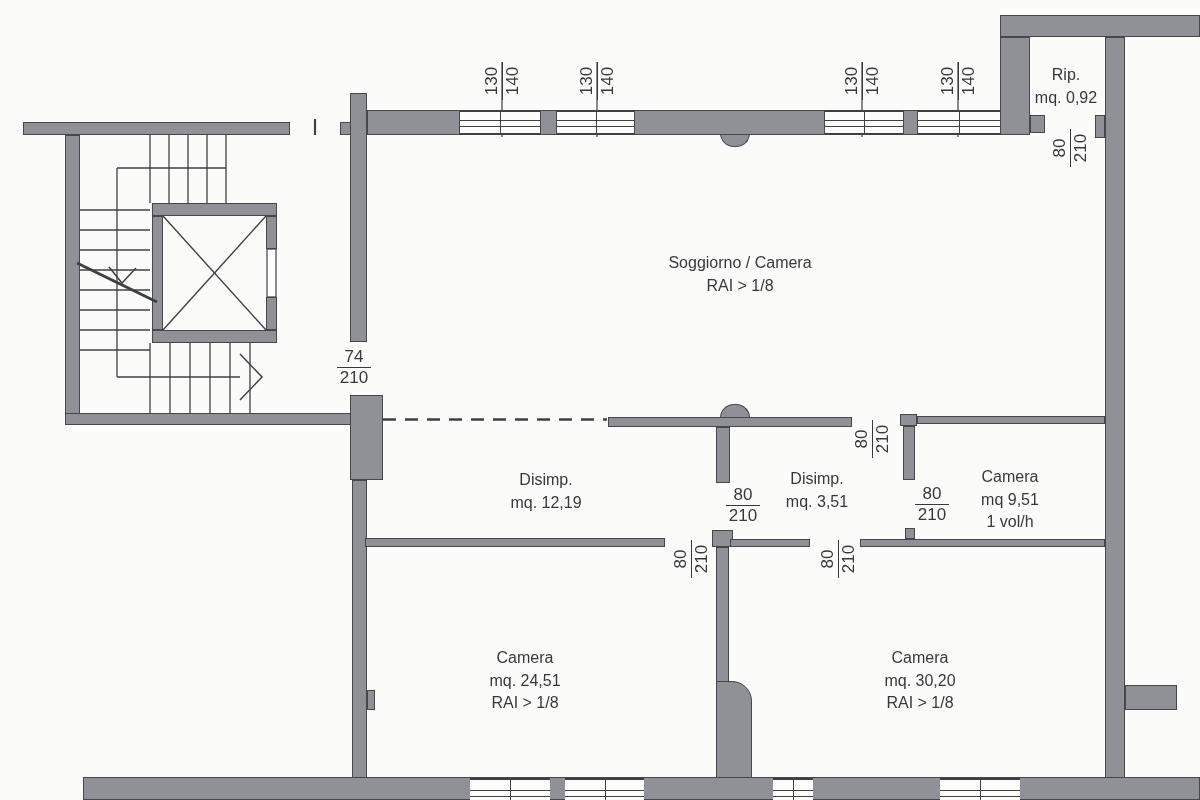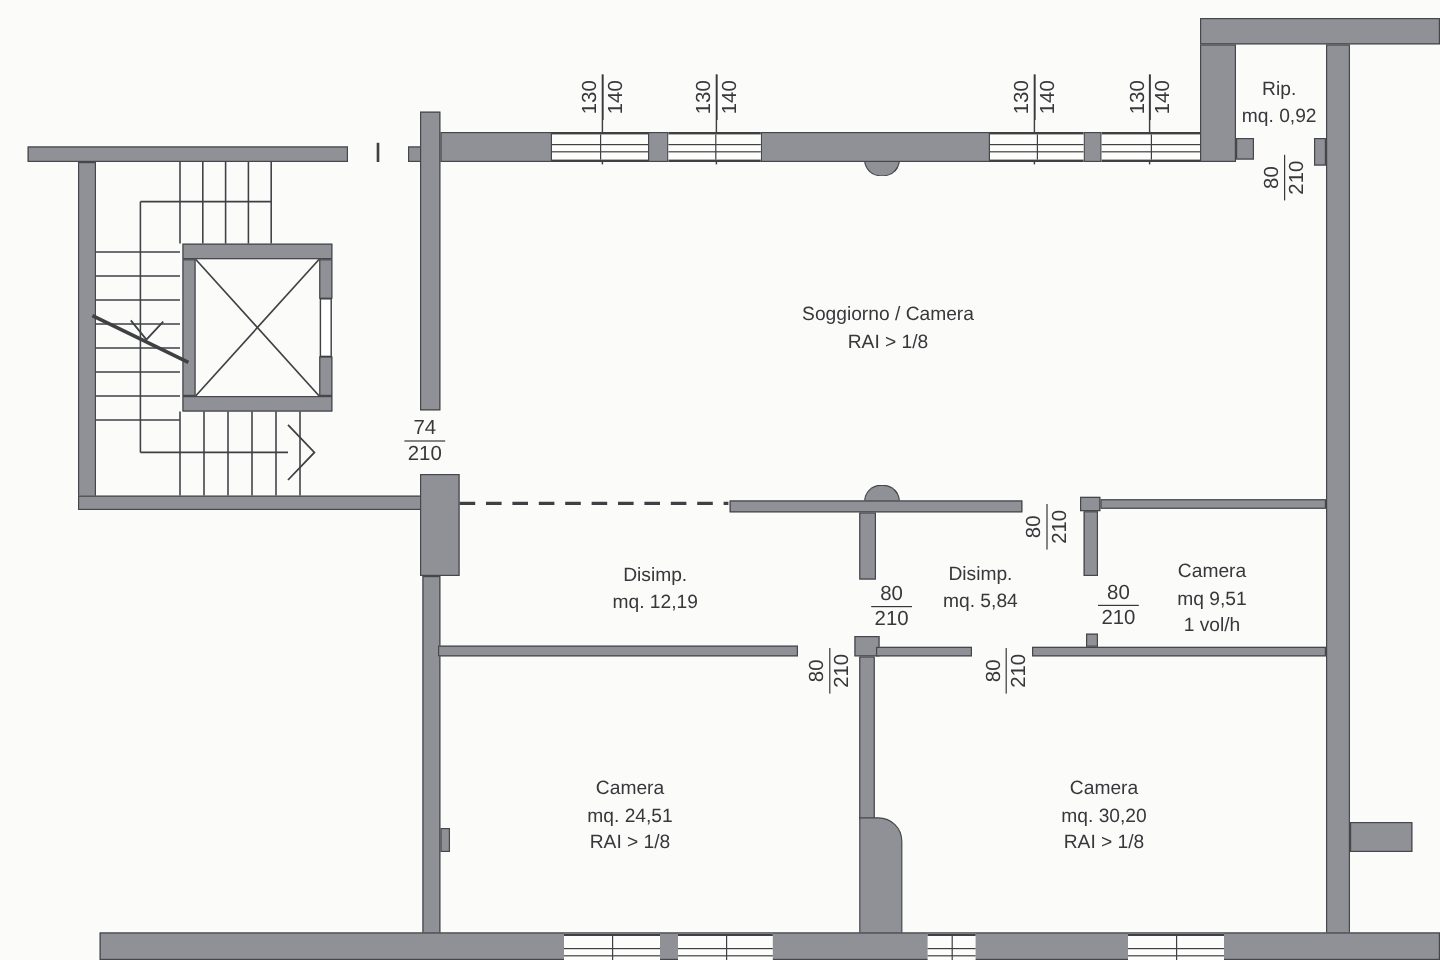--- a/index.html
+++ b/index.html
@@ -166,21 +166,21 @@
   <div class="room" style="left:1006px;top:64px;width:120px;">
     <div>Rip.</div>
     <div>mq. 0,92</div>
   </div>
   <div class="room" style="left:466px;top:469px;width:160px;">
     <div>Disimp.</div>
     <div>mq. 12,19</div>
   </div>
   <div class="room" style="left:737px;top:468px;width:160px;">
     <div>Disimp.</div>
-    <div>mq. 5,84</div>
+    <div>mq. 3,51</div>
   </div>
   <div class="room" style="left:940px;top:466px;width:140px;">
     <div>Camera</div>
     <div>mq 9,51</div>
     <div>1 vol/h</div>
   </div>
   <div class="room" style="left:445px;top:647px;width:160px;">
     <div>Camera</div>
     <div>mq. 24,51</div>
     <div>RAI &gt; 1/8</div>

